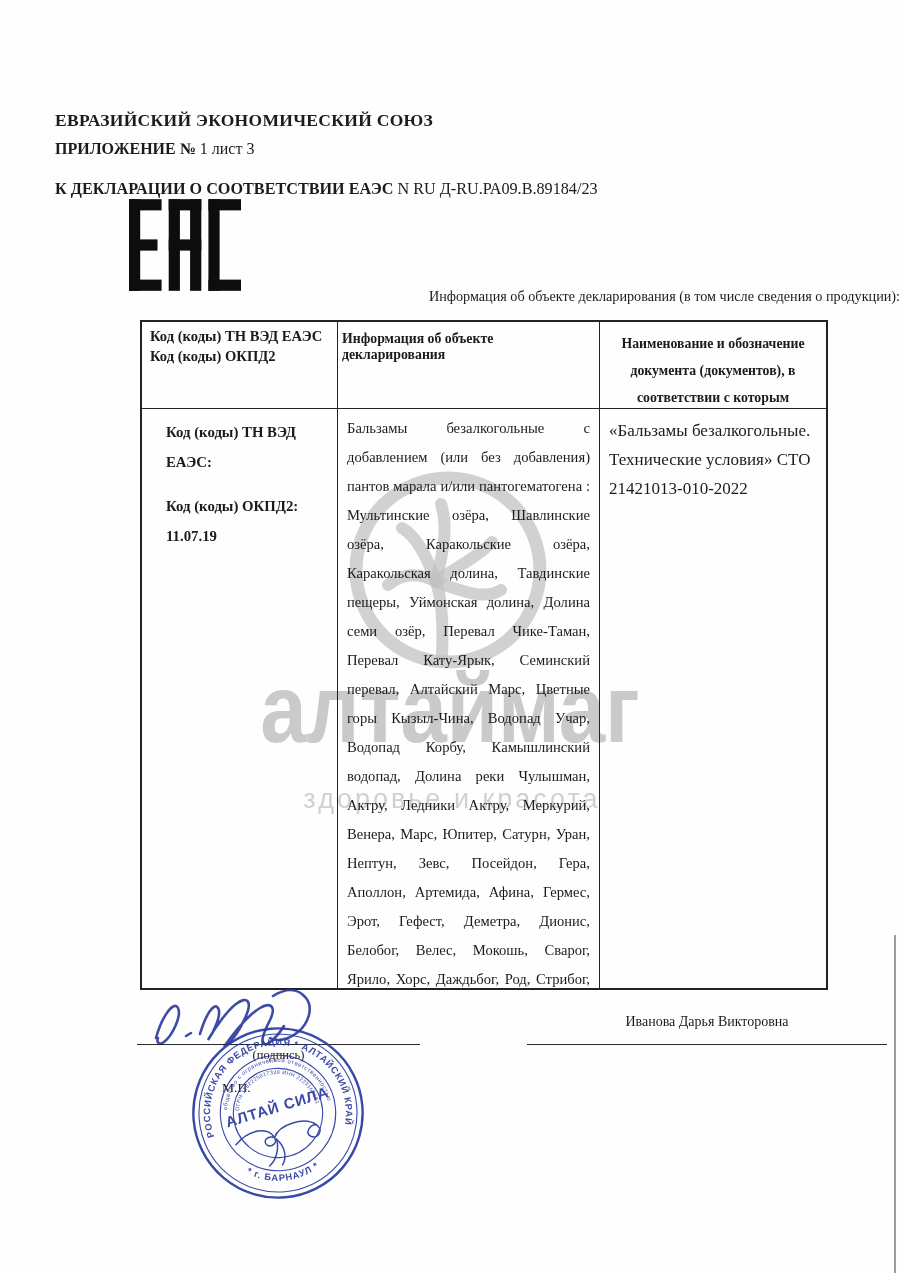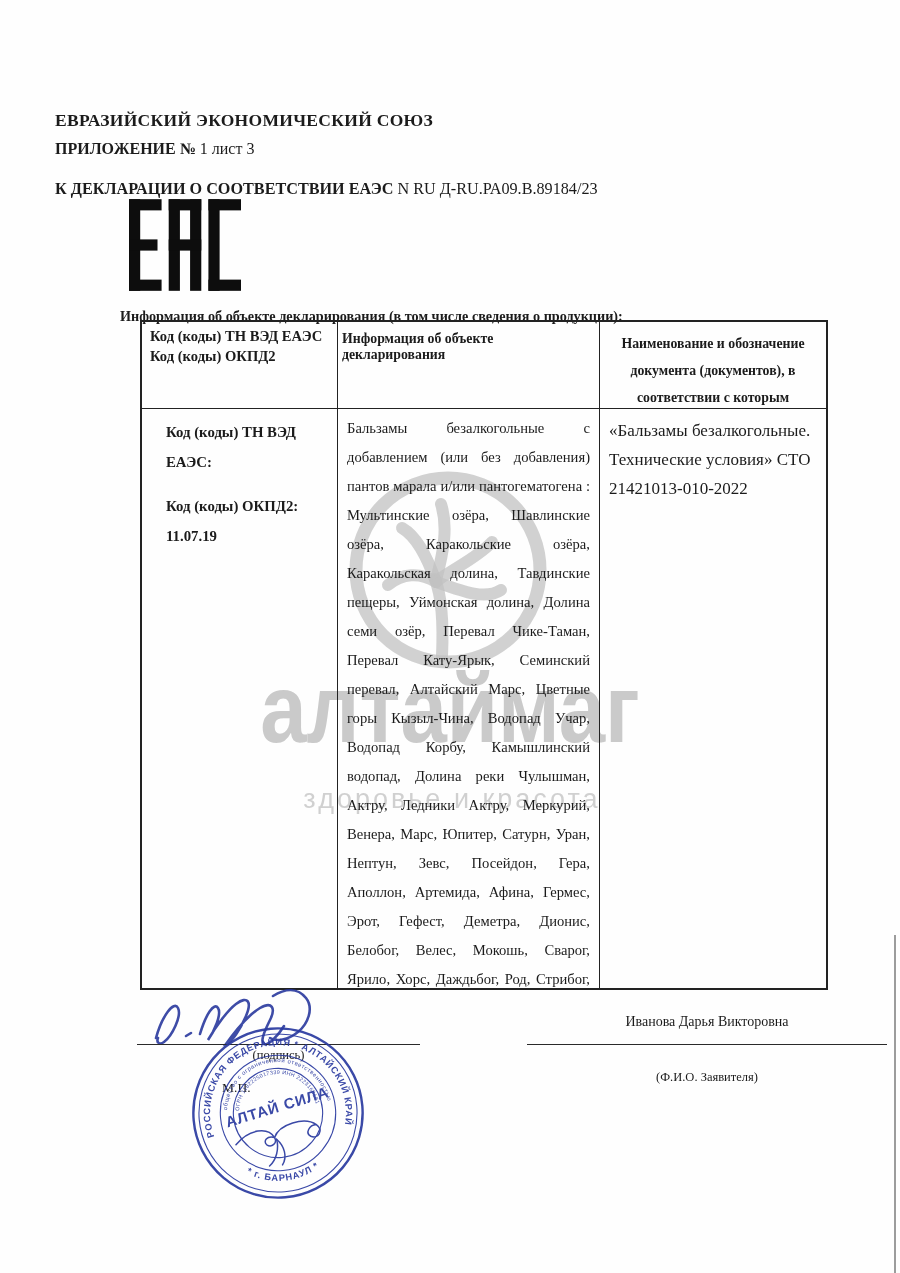--- a/index.html
+++ b/index.html
@@ -8,21 +8,21 @@
   .abs{position:absolute;}
   .layer{z-index:2;}
   .wm{z-index:1;pointer-events:none;}
   
   .hline{left:55px;width:845px;text-align:left;white-space:nowrap;}
   .hline1{top:110px;font-size:17.5px;font-weight:bold;letter-spacing:.3px;}
   .hline2{top:140px;font-size:16px;}
   .hline3{top:164px;font-size:16.2px;margin-top:16px;}
   .bld{font-weight:bold;}
   
-  .caption{top:308px;left:120px;width:780px;text-align:left;font-weight:bold;font-size:14.2px;}
+  .caption{top:288px;left:120px;width:780px;text-align:right;font-weight:normal;font-size:14.2px;}
   
   .doc-table{left:140px;top:320px;display:grid;grid-template-columns:195px 262px 227px;
              grid-template-rows:86px 580px;border:2px solid #222;background:transparent;}
   .cell{border-left:1.5px solid #222;box-sizing:border-box;overflow:hidden;}
   .cell.first{border-left:none;}
   .row2{border-top:1.5px solid #222;}
   .h1{padding:5px 8px;font-weight:bold;font-size:14.6px;line-height:1.35;}
   .h2{padding:9px 4px 0;font-weight:bold;font-size:13.8px;text-align:left;}
   .h3{padding:9px 14px 0;font-weight:bold;font-size:13.8px;text-align:center;line-height:1.95;}
   .b1{padding:8px 24px;font-size:14.8px;line-height:30px;}
@@ -113,21 +113,20 @@
       <path d="M125,10 C138,2 150,2 158,12 C166,22 160,38 150,46 C140,54 128,56 122,52"></path>
     </g>
   </svg>
 
   <div class="abs layer sig-line" style="left:137px;top:1044px;width:283px;"></div>
   <div class="abs layer cap" style="left:137px;top:1048px;width:283px;">(подпись)</div>
   <div class="abs layer mp" style="left:222px;top:1080px;">М.П.</div>
 
   <div class="abs layer name" style="left:527px;top:1014px;width:360px;">Иванова Дарья Викторовна</div>
   <div class="abs layer sig-line" style="left:527px;top:1044px;width:360px;"></div>
-  <div class="abs layer cap" style="left:527px;top:1070px;width:360px;">(Ф.И.О. Заявителя)</div>
 
   <svg class="abs layer stamp-wrap" viewBox="0 0 200 200">
     <defs>
       <path id="arcTop" d="M31.4,125 A73,73 0 1 1 168.6,125"></path>
       <path id="arcBottom" d="M58.1,159.8 A73,73 0 0 0 141.9,159.8"></path>
       <path id="arcInner1" d="M45.8,109.6 A55,55 0 1 1 154.2,109.6"></path>
       <path id="arcInner2" d="M58,100 A42,42 0 0 1 142,100"></path>
     </defs>
     <g fill="none" stroke="#2a3aa0">
       <circle cx="100" cy="100" r="91" stroke-width="2.6"></circle>

